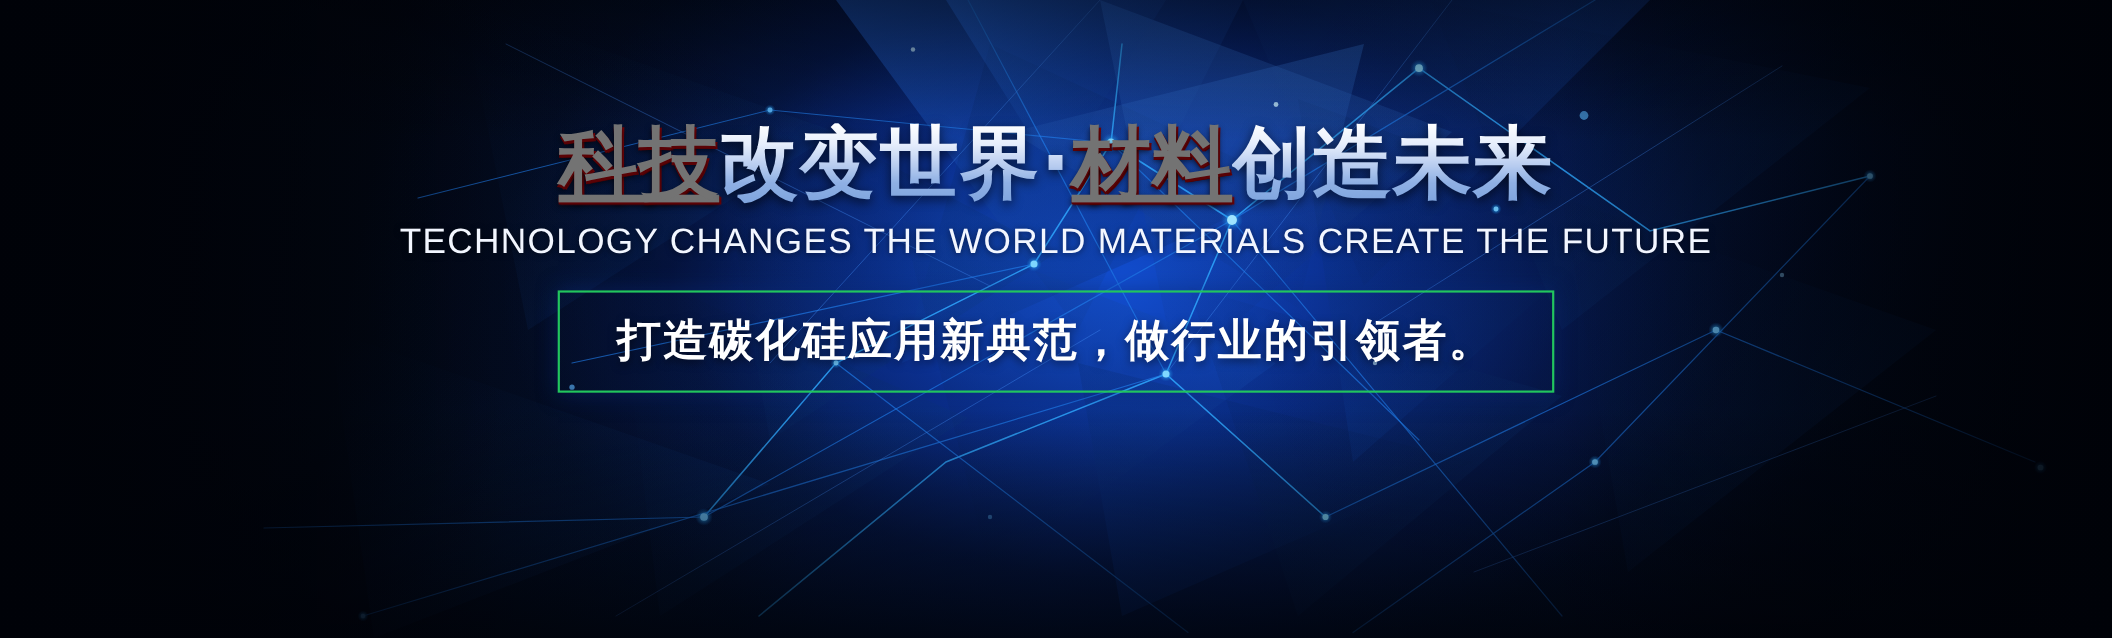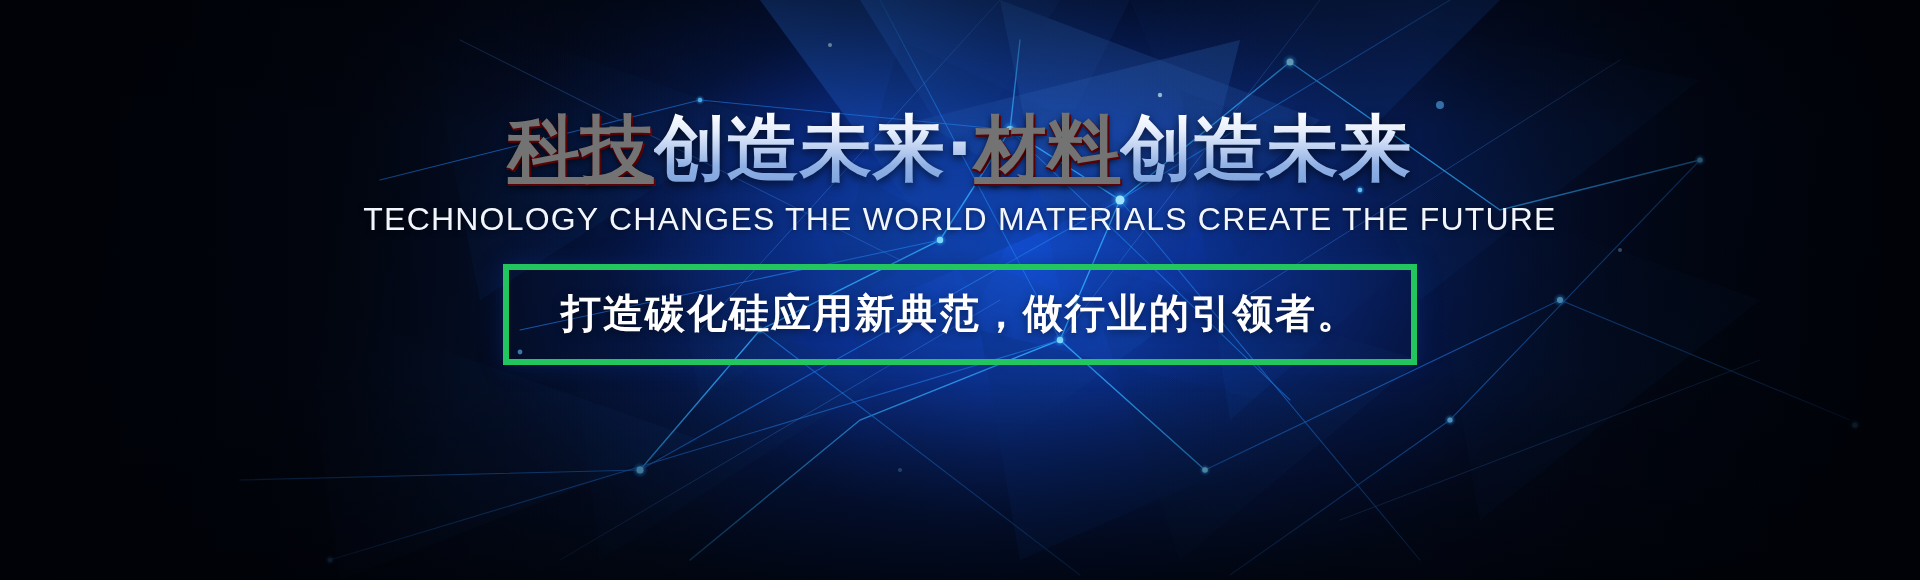--- a/index.html
+++ b/index.html
@@ -65,21 +65,21 @@
     color:#f2f6ff;
     letter-spacing:1.2px;
     font-weight:400;
     white-space:nowrap;
     text-shadow:0 1px 6px rgba(0,0,0,0.55);
     font-family:"Liberation Sans","DejaVu Sans",sans-serif;
   }
 
   .tagline-box{
     margin-top:26px;
-    border:6px solid #22c55e;
+    border:2px solid #22c55e;
     padding:16px 52px 18px;
     box-shadow:0 0 18px rgba(10,40,120,0.5);
   }
   .tagline{
     font-size:40px;
     font-weight:bold;
     color:#ffffff;
     letter-spacing:2px;
     white-space:nowrap;
     text-shadow:0 2px 8px rgba(0,0,0,0.5);
@@ -221,21 +221,21 @@
         <circle cx="900" cy="470" r="2" fill="#4f9ce0" opacity="0.6"></circle>
       </g>
     </svg>
   </div>
 
   <div class="bg-vignette"></div>
 
   <div class="content">
 
     <div class="headline">
-      <span class="hl-red">科技</span><span class="hl-silver">创造未来·</span><span class="hl-red">材料</span><span class="hl-silver">创造未来</span>
+      <span class="hl-red">科技</span><span class="hl-silver">改变世界·</span><span class="hl-red">材料</span><span class="hl-silver">创造未来</span>
     </div>
 
     <div class="subtitle">TECHNOLOGY CHANGES THE WORLD  MATERIALS CREATE THE FUTURE</div>
 
     <div class="tagline-box">
       <div class="tagline">打造碳化硅应用新典范，做行业的引领者。</div>
     </div>
 
   </div>
 </div>

